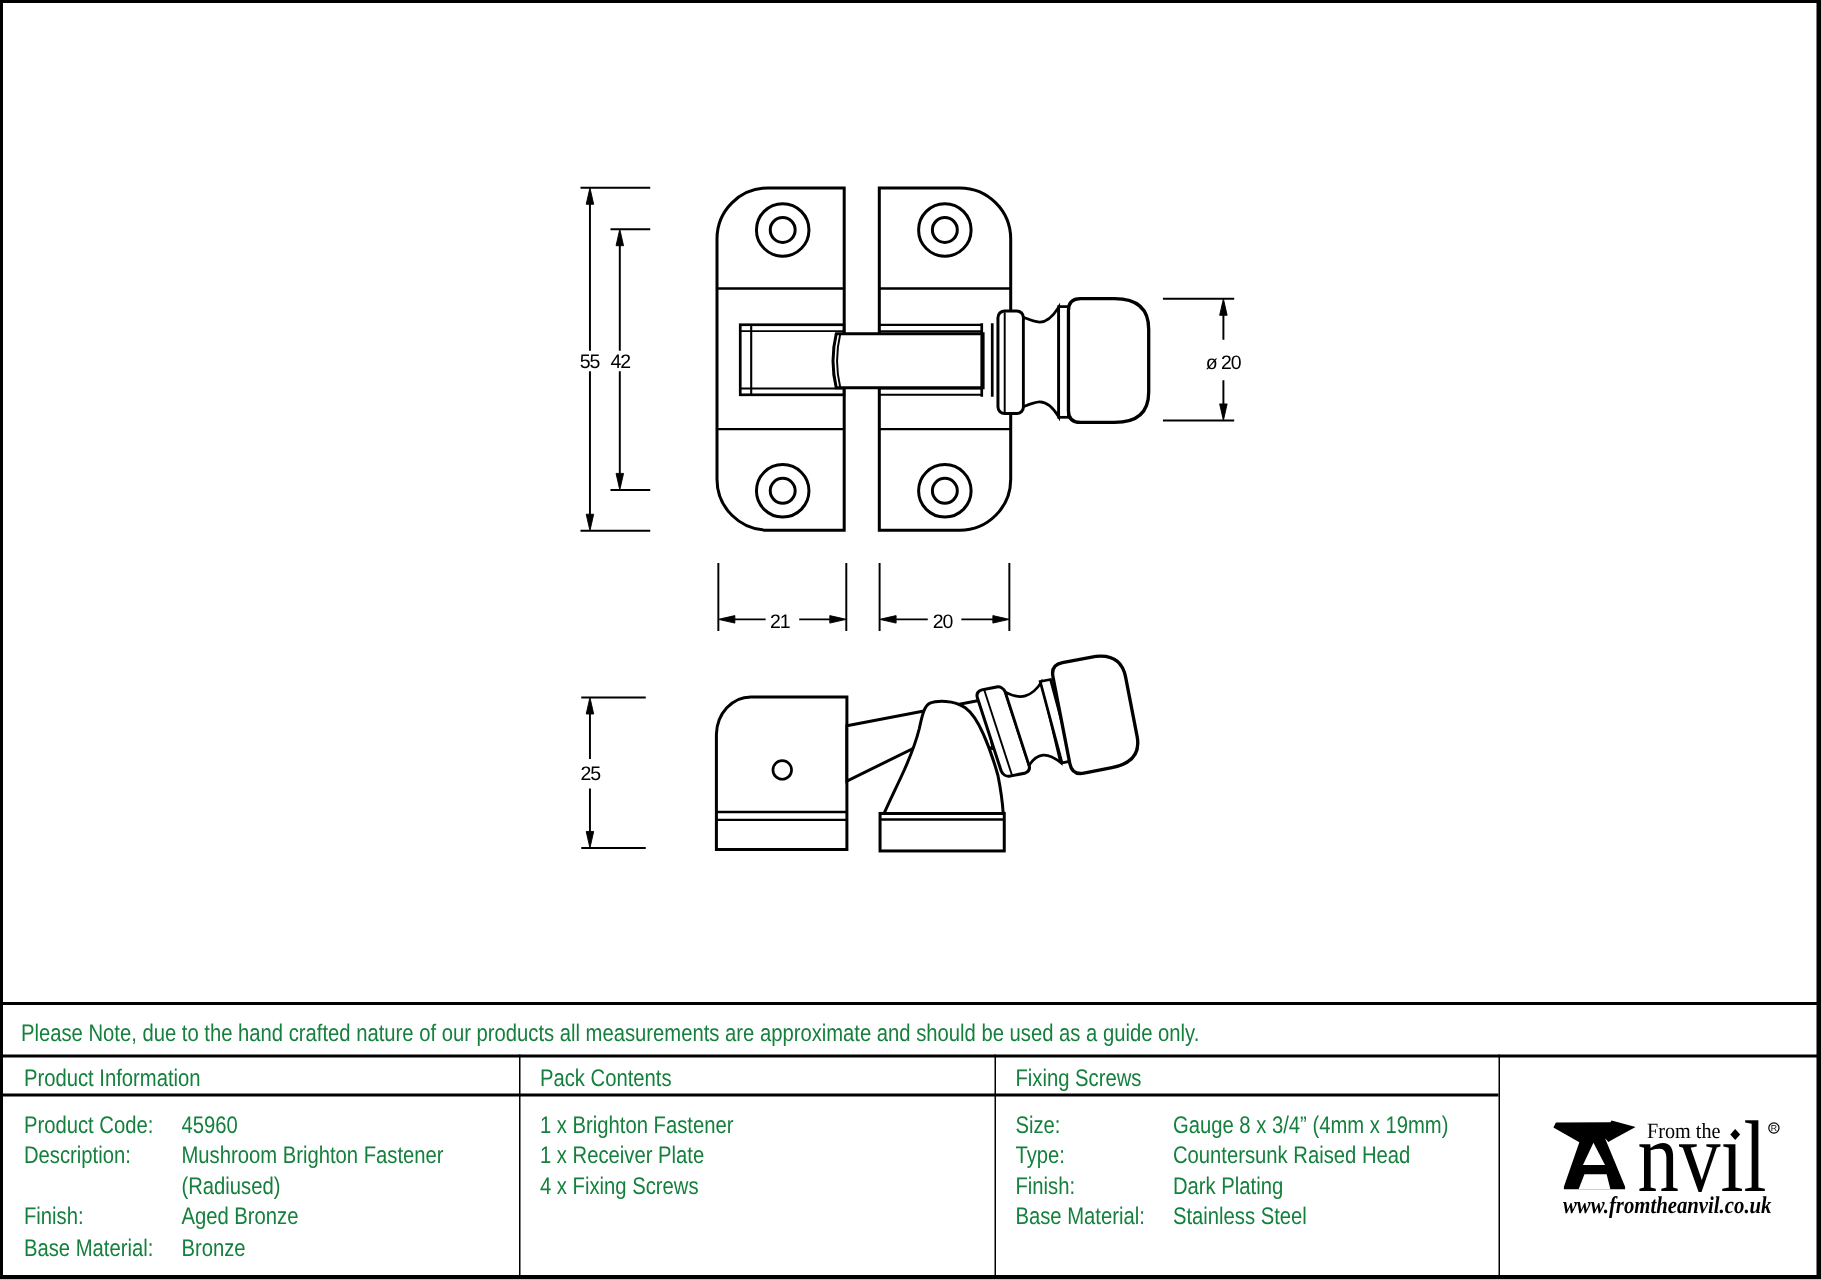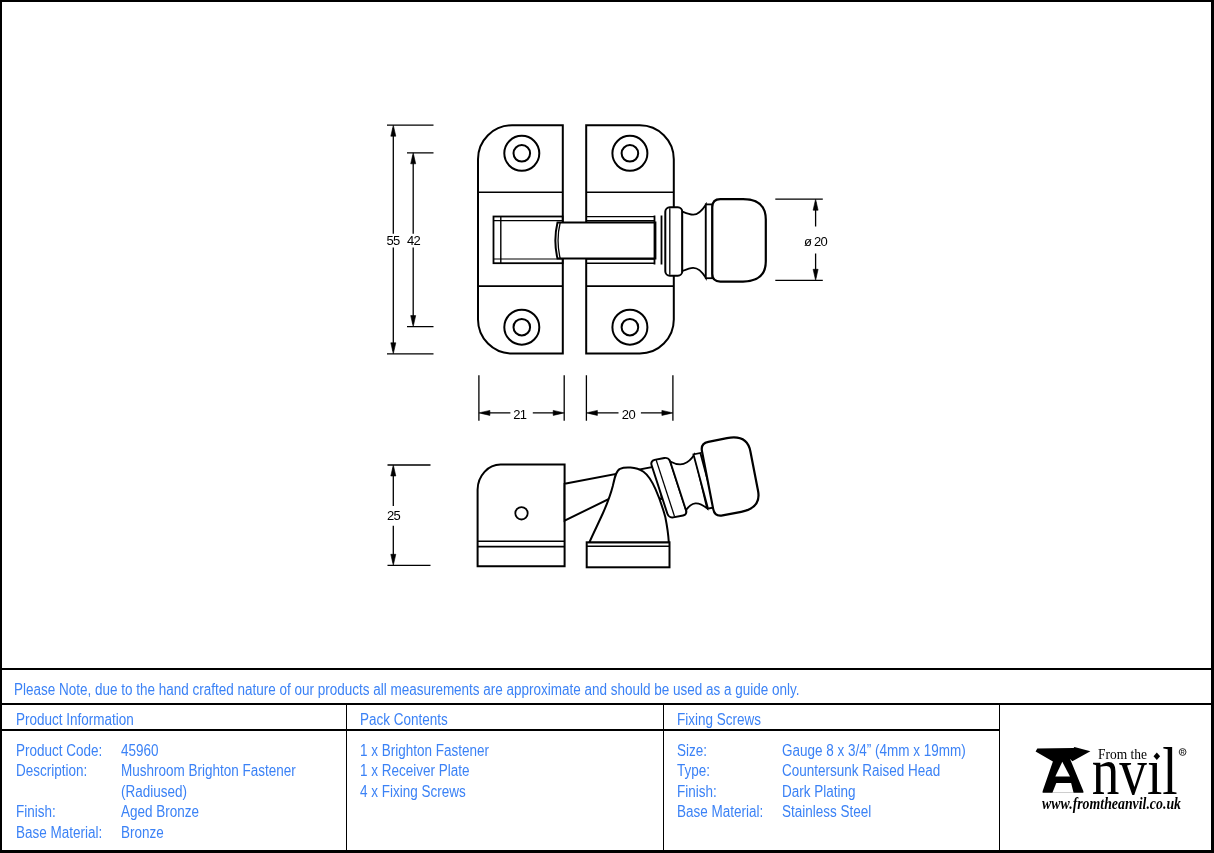--- a/index.html
+++ b/index.html
@@ -1,17 +1,17 @@
 <!DOCTYPE html>
 <html><head>
 <meta charset="utf-8">
 <style>
   html,body{margin:0;padding:0;background:#fff;}
   #page{position:absolute;top:0;left:0;width:1214px;height:853px;background:#fff;overflow:hidden;
-        font-family:"Liberation Sans",sans-serif;color:#3b82f6;}
+        font-family:"Liberation Sans",sans-serif;color:#15803d;}
   .abs{position:absolute;}
   .txt{position:absolute;font-size:16px;letter-spacing:0;white-space:pre;line-height:20.5px;transform:scaleX(0.843);transform-origin:0 0;}
 </style>
 </head>
 <body>
 <div id="page">
 
   <svg class="abs" style="left:0;top:0" width="1214" height="670" viewBox="0 0 1214 670">
     <g fill="none" stroke="#000">
 

